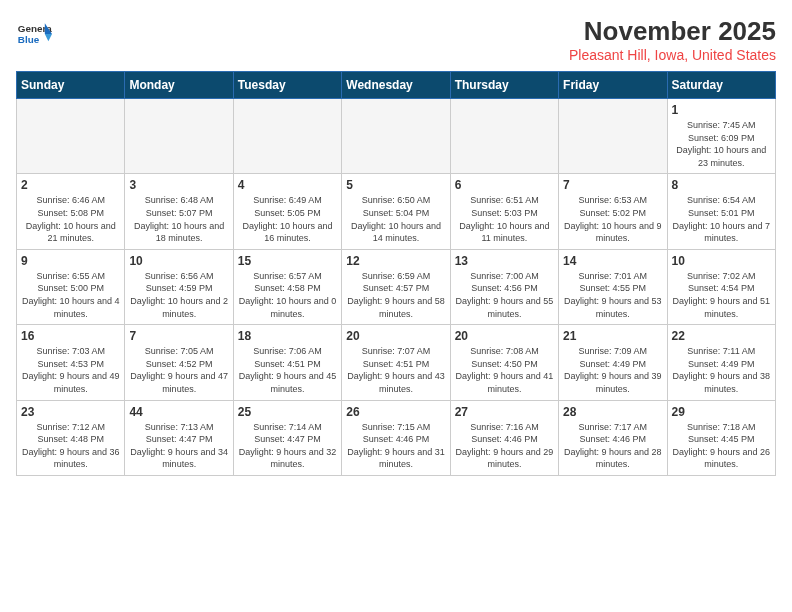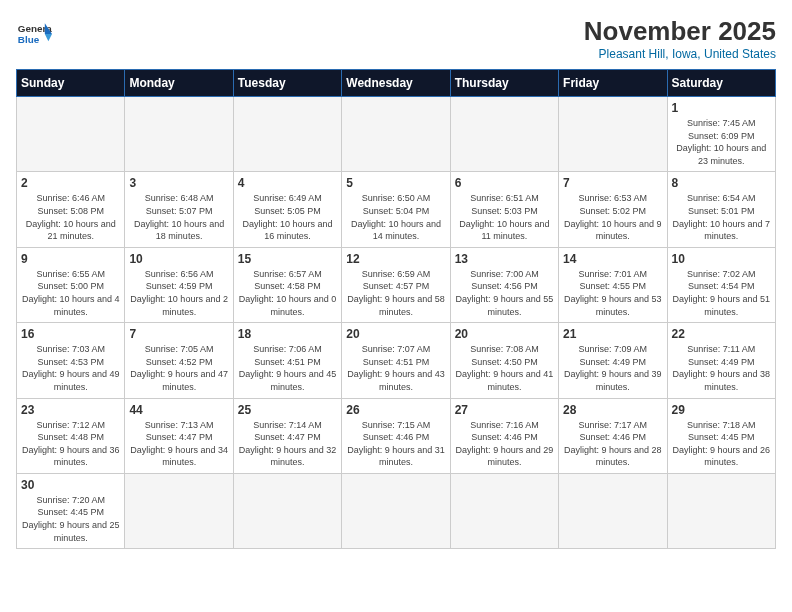--- a/index.html
+++ b/index.html
@@ -25,31 +25,31 @@
       width: 36px;
       height: 36px;
     }
     .title-block { text-align: right; }
     .title-block h1 {
       font-size: 26px;
       font-weight: bold;
       color: #333;
     }
     .title-block h2 {
-      font-size: 12px;
+      font-size: 14px;
       font-weight: normal;
-      color: #0369a1;
+      color: #ef4444;
     }
     .calendar {
       width: 100%;
       border-collapse: collapse;
       border: 1px solid #ccc;
     }
     .calendar th {
-      background-color: #0f172a;
+      background-color: #0c4a6e;
       color: #fff;
       font-size: 12px;
       font-weight: bold;
       padding: 6px 4px;
       text-align: left;
       border: 1px solid #2a6bb1;
     }
     .calendar td {
       vertical-align: top;
       border: 1px solid #ccc;
@@ -233,26 +233,14 @@
         </td>
         <td>
           <span class="day-number">28</span>
           <div class="day-info">Sunrise: 7:17 AM<br>Sunset: 4:46 PM<br>Daylight: 9 hours and 28 minutes.</div>
         </td>
         <td>
           <span class="day-number">29</span>
           <div class="day-info">Sunrise: 7:18 AM<br>Sunset: 4:45 PM<br>Daylight: 9 hours and 26 minutes.</div>
         </td>
       </tr>
-      <tr>
-        <td>
-          <span class="day-number">30</span>
-          <div class="day-info">Sunrise: 7:20 AM<br>Sunset: 4:45 PM<br>Daylight: 9 hours and 25 minutes.</div>
-        </td>
-        <td class="empty"></td>
-        <td class="empty"></td>
-        <td class="empty"></td>
-        <td class="empty"></td>
-        <td class="empty"></td>
-        <td class="empty"></td>
-      </tr>
     </tbody>
 </table>
 
 </body></html>

